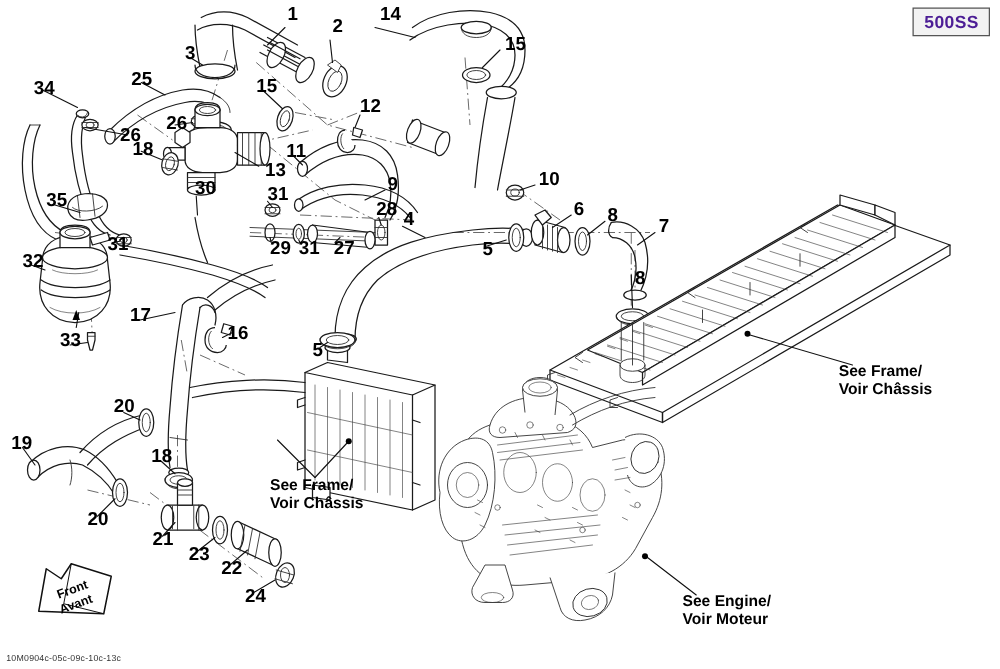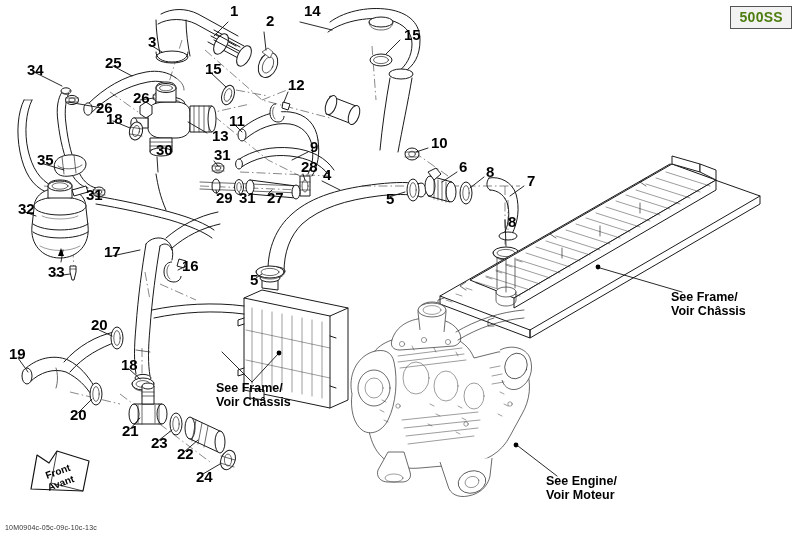--- a/index.html
+++ b/index.html
@@ -94,21 +94,21 @@
   #model-badge {
     position: absolute;
     right: 8px;
     top: 6px;
     border: 1px solid #555;
     background: #f2f2f2;
     padding: 2px 8px 3px 8px;
     font-family: "Liberation Sans", sans-serif;
     font-size: 14px;
     font-weight: 700;
-    color: #4d7c0f;
+    color: #4c1d95;
     letter-spacing: 0.3px;
   }
   
   #footer-code {
     position: absolute;
     left: 5px;
     bottom: 4px;
     font-family: "Liberation Sans", sans-serif;
     font-size: 7px;
     color: #333;

